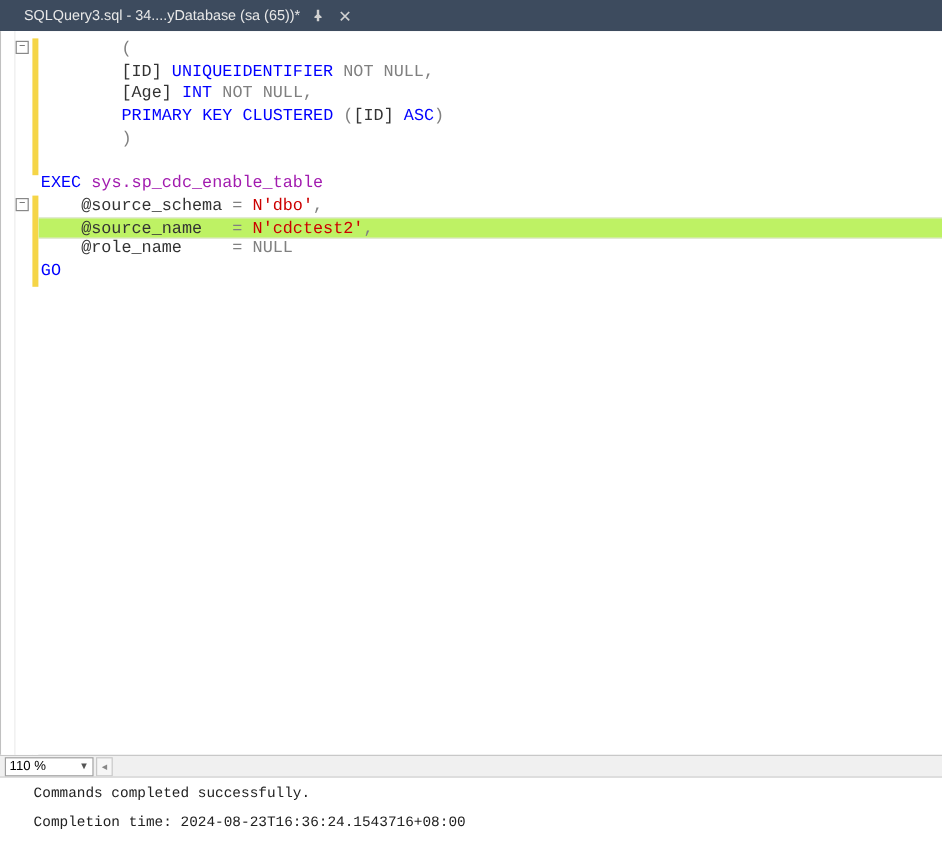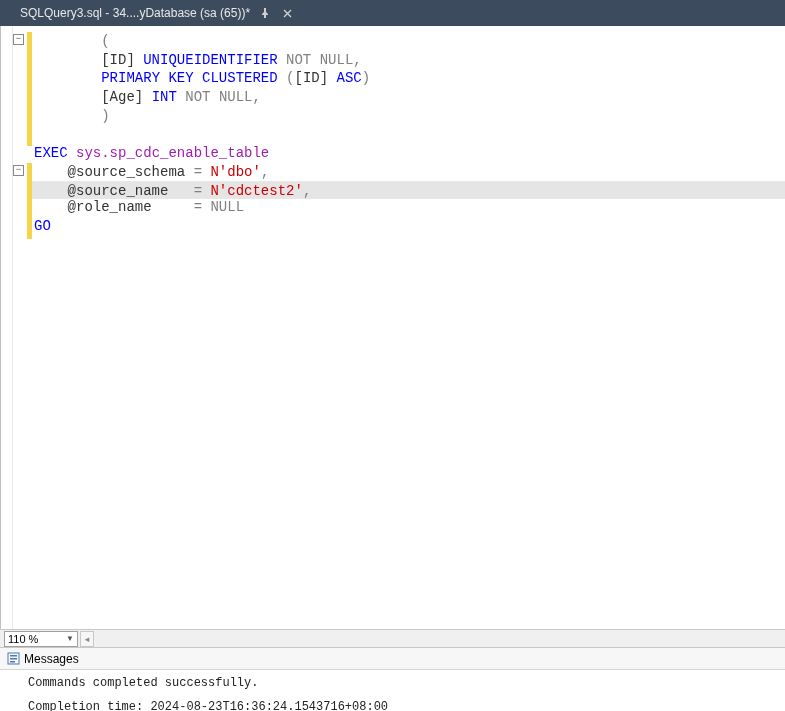--- a/index.html
+++ b/index.html
@@ -85,21 +85,21 @@
       padding-top: 6px;
       overflow: hidden;
     }
     .code-line {
       height: 18.7px;
       line-height: 18.7px;
       white-space: pre;
       padding-left: 2px;
     }
     .highlight-line {
-      background: #e5e5e5;
+      background: #bef264;
       border-top: 1px solid #e8e8e8;
       border-bottom: 1px solid #e8e8e8;
       margin-top: -1px;
       margin-bottom: -1px;
     }
     .kw { color: #0000ff; }
     .gy { color: #808080; }
     .fn { color: #a21caf; }
     .st { color: #cc0000; }
     .pl { color: #333; }
@@ -194,49 +194,38 @@
     <div class="fold-toggle" style="top:8px">−</div>
     <div class="fold-toggle" style="top:139px">−</div>
   </div>
   <div class="change-bar">
     <div class="change-marker" style="top:6px;height:114px"></div>
     <div class="change-marker" style="top:137px;height:76px"></div>
   </div>
   <div class="code-area">
     <div class="code-line"><span class="gy">        (</span></div>
     <div class="code-line"><span class="pl">        [ID] </span><span class="kw">UNIQUEIDENTIFIER</span><span> </span><span class="gy">NOT</span><span> </span><span class="gy">NULL</span><span class="gy">,</span></div>
+    <div class="code-line"><span class="pl">        [Age] </span><span class="kw">INT</span><span> </span><span class="gy">NOT</span><span> </span><span class="gy">NULL</span><span class="gy">,</span></div>
     <div class="code-line"><span>        </span><span class="kw">PRIMARY</span><span> </span><span class="kw">KEY</span><span> </span><span class="kw">CLUSTERED</span><span> </span><span class="gy">(</span><span class="pl">[ID] </span><span class="kw">ASC</span><span class="gy">)</span></div>
-    <div class="code-line"><span class="pl">        [Age] </span><span class="kw">INT</span><span> </span><span class="gy">NOT</span><span> </span><span class="gy">NULL</span><span class="gy">,</span></div>
     <div class="code-line"><span class="gy">        )</span></div>
     <div class="code-line"><span></span></div>
     <div class="code-line"><span class="kw">EXEC</span><span> </span><span class="fn">sys.sp_cdc_enable_table</span></div>
     <div class="code-line"><span class="pl">    @source_schema </span><span class="gy">=</span><span> </span><span class="st">N'dbo'</span><span class="gy">,</span></div>
     <div class="code-line highlight-line"><span class="pl">    @source_name   </span><span class="gy">=</span><span> </span><span class="st">N'cdctest2'</span><span class="gy">,</span></div>
     <div class="code-line"><span class="pl">    @role_name     </span><span class="gy">=</span><span> </span><span class="gy">NULL</span></div>
     <div class="code-line"><span class="kw">GO</span></div>
   </div>
 </div>
 
 <div class="zoom-bar">
   <div class="zoom-select">
     <span>110 %</span>
     <span class="zoom-arrow">▼</span>
   </div>
   <div class="scroll-left-btn">◂</div>
 </div>
 
 <div class="messages-panel">
-  <div class="messages-header">
-    <span class="messages-icon">
-      <svg width="13" height="13" viewBox="0 0 13 13">
-          <rect x="1" y="1" width="11" height="11" fill="none" stroke="#4a7ab5" stroke-width="1"></rect>
-          <rect x="3" y="3" width="7" height="1.5" fill="#4a7ab5"></rect>
-          <rect x="3" y="6" width="7" height="1.5" fill="#4a7ab5"></rect>
-          <rect x="3" y="9" width="5" height="1.5" fill="#4a7ab5"></rect>
-        </svg>
-    </span>
-    <span>Messages</span>
-  </div>
   <div class="messages-body">
     <div>Commands completed successfully.</div>
     <div>Completion time: 2024-08-23T16:36:24.1543716+08:00</div>
   </div>
 </div>
 
 </body></html>

